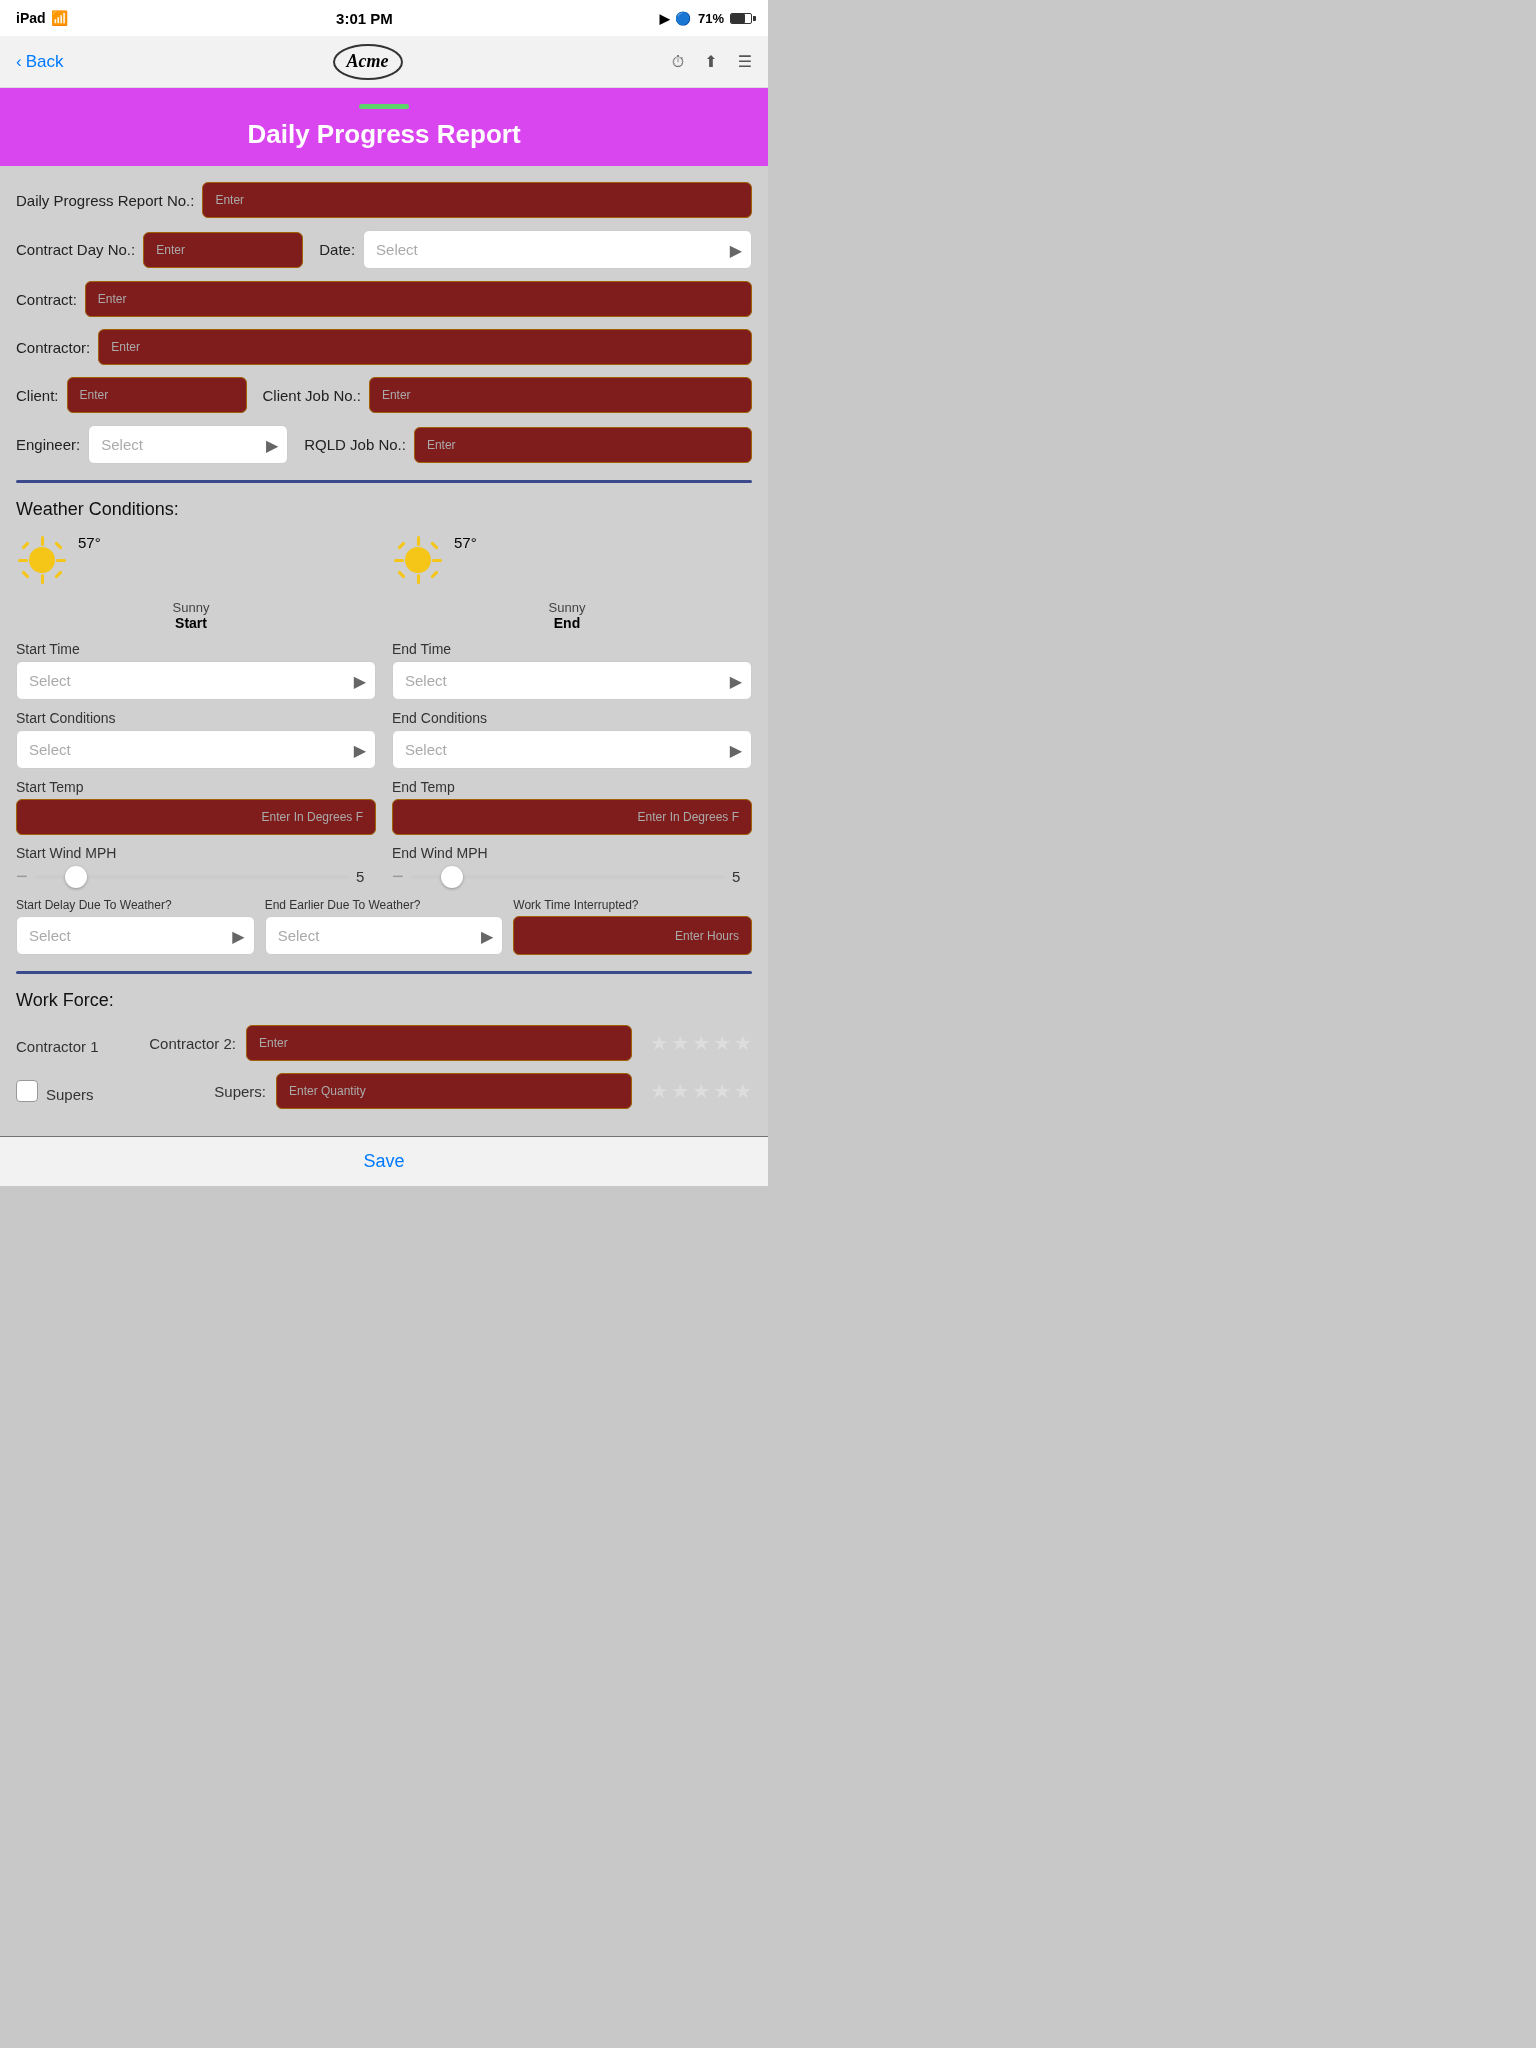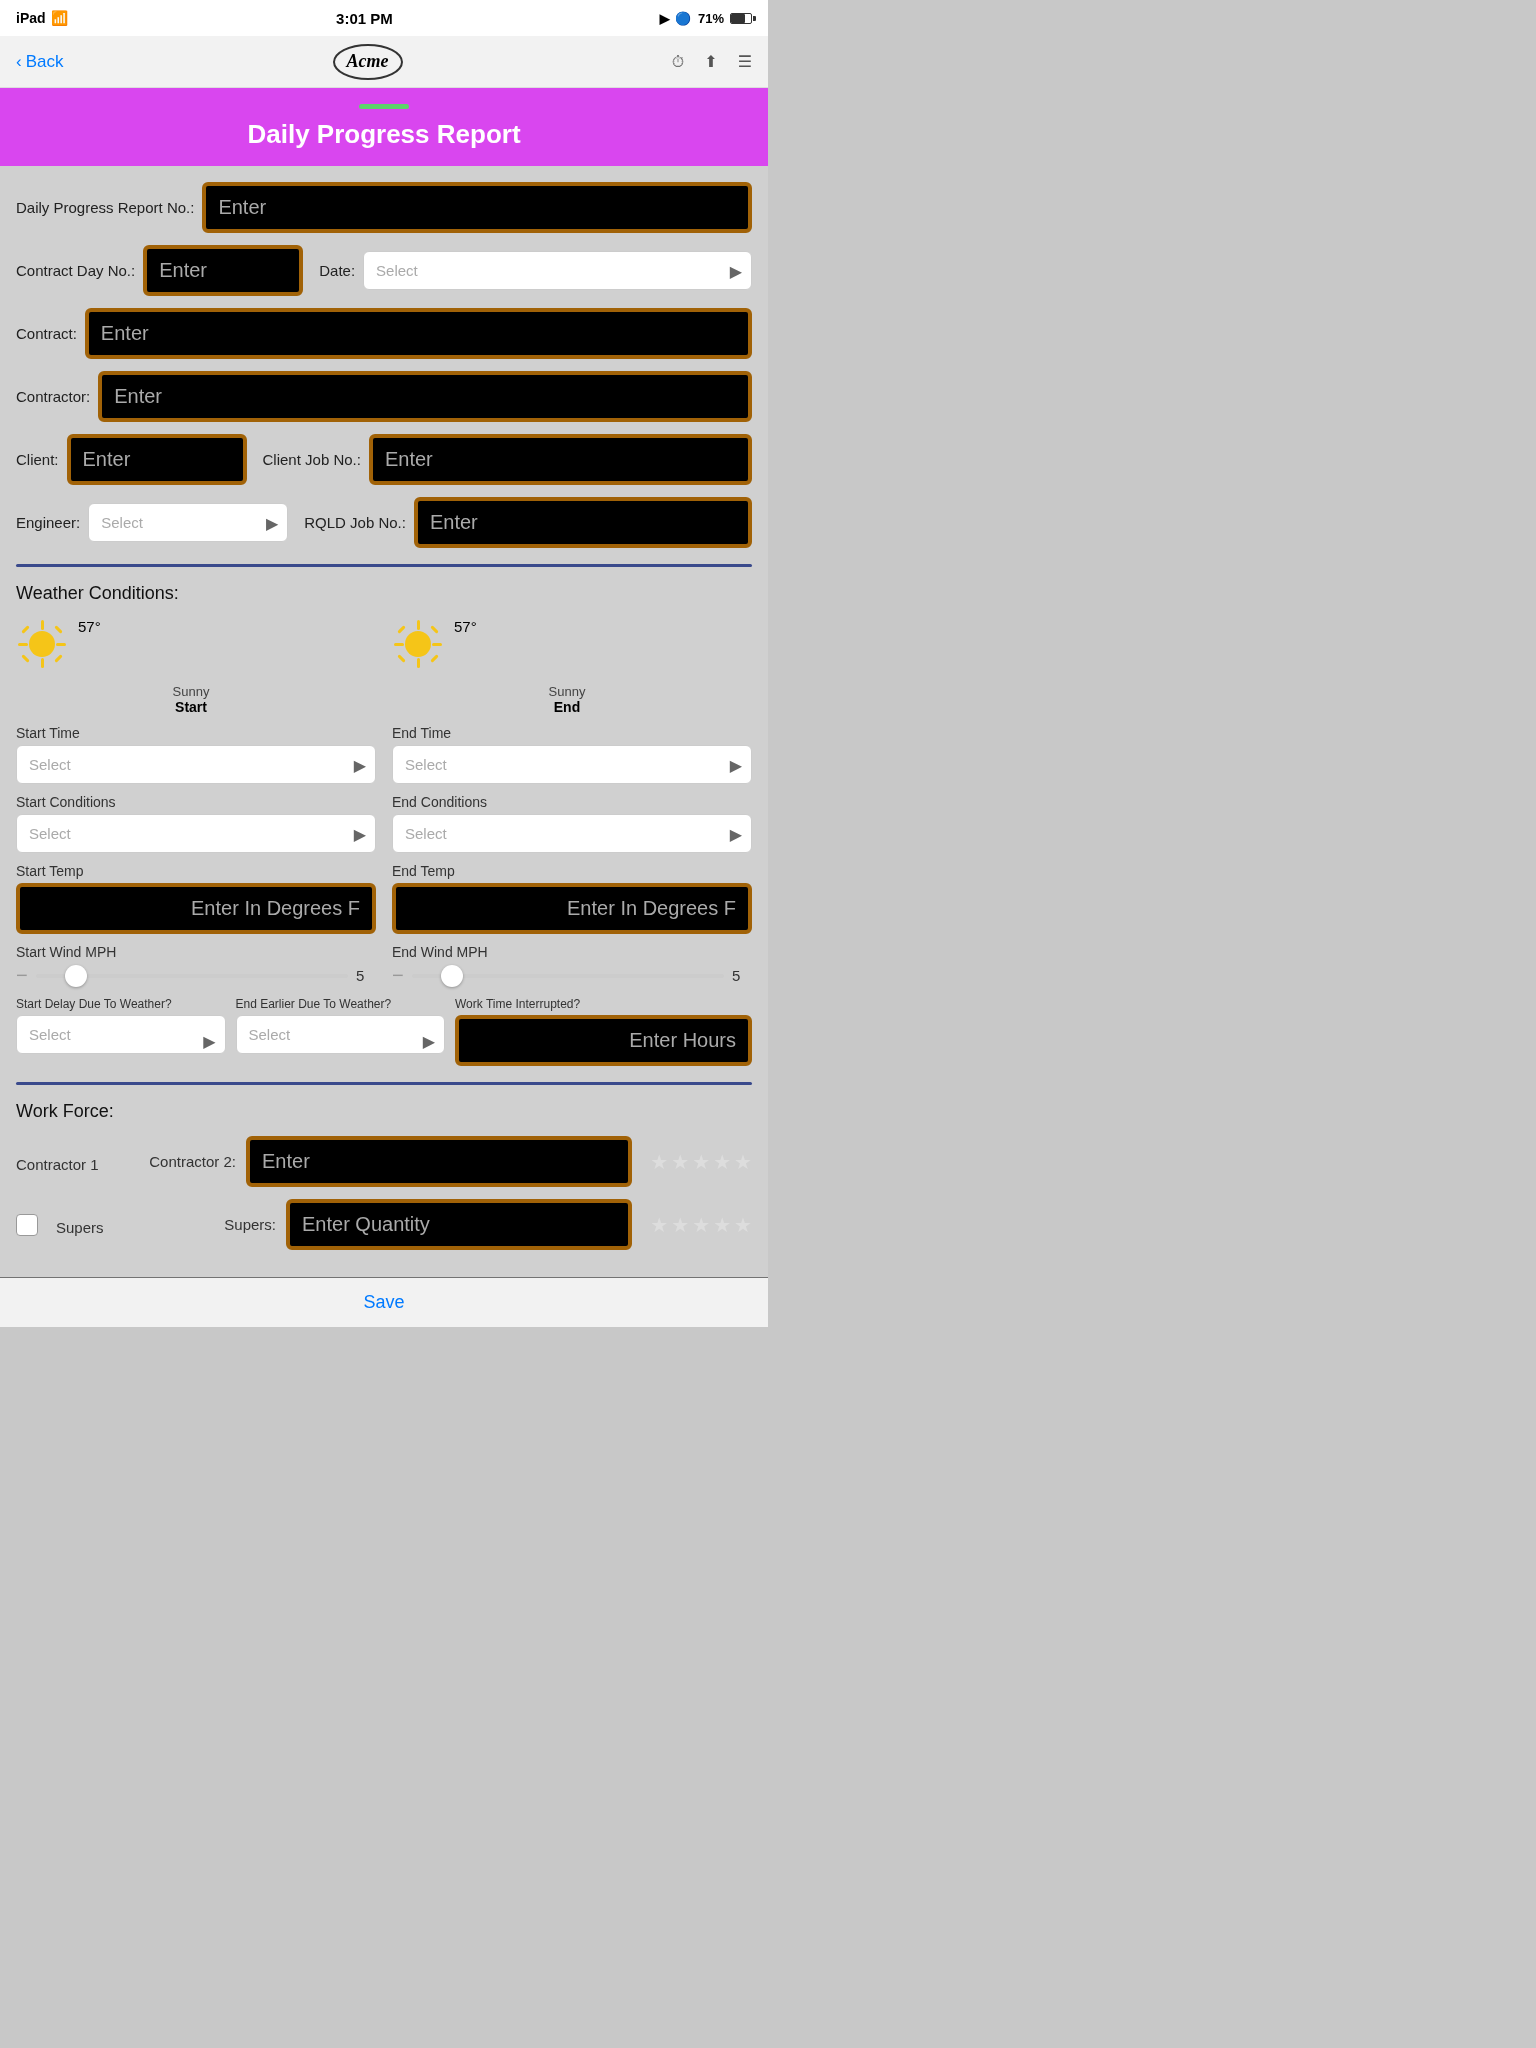--- a/index.html
+++ b/index.html
@@ -107,25 +107,25 @@
       gap: 8px;
     }
     .form-label {
       font-size: 15px;
       font-weight: 500;
       color: #222;
       white-space: nowrap;
     }
     .form-input {
       flex: 1;
-      background: #000000;
-      border: 4px solid #a16207;
+      background: #7f1d1d;
+      border: 1px solid #a16207;
       border-radius: 6px;
       padding: 10px 12px;
-      font-size: 20px;
+      font-size: 12px;
       color: #999;
       outline: none;
     }
     .form-input::placeholder { color: #aaa; }
     .select-wrapper {
       flex: 1;
       position: relative;
     }
     .select-wrapper select {
       width: 100%;
@@ -252,21 +252,21 @@
       margin-bottom: 12px;
     }
     .workforce-label { font-size: 15px; color: #333; min-width: 100px; margin-top: 6px; }
     .workforce-label2 { font-size: 15px; color: #333; min-width: 110px; text-align: right; }
     .stars {
       display: flex; gap: 3px; margin-left: 8px;
     }
     .star { color: #ddd; font-size: 20px; }
 
     .checkbox-wrapper {
-      display: flex; align-items: center; gap: 18px;
+      display: flex; align-items: center; gap: 8px;
     }
     .checkbox {
       width: 22px; height: 22px;
       border: 1.5px solid #999;
       border-radius: 4px;
       background: white;
       cursor: pointer;
     }
 
     

